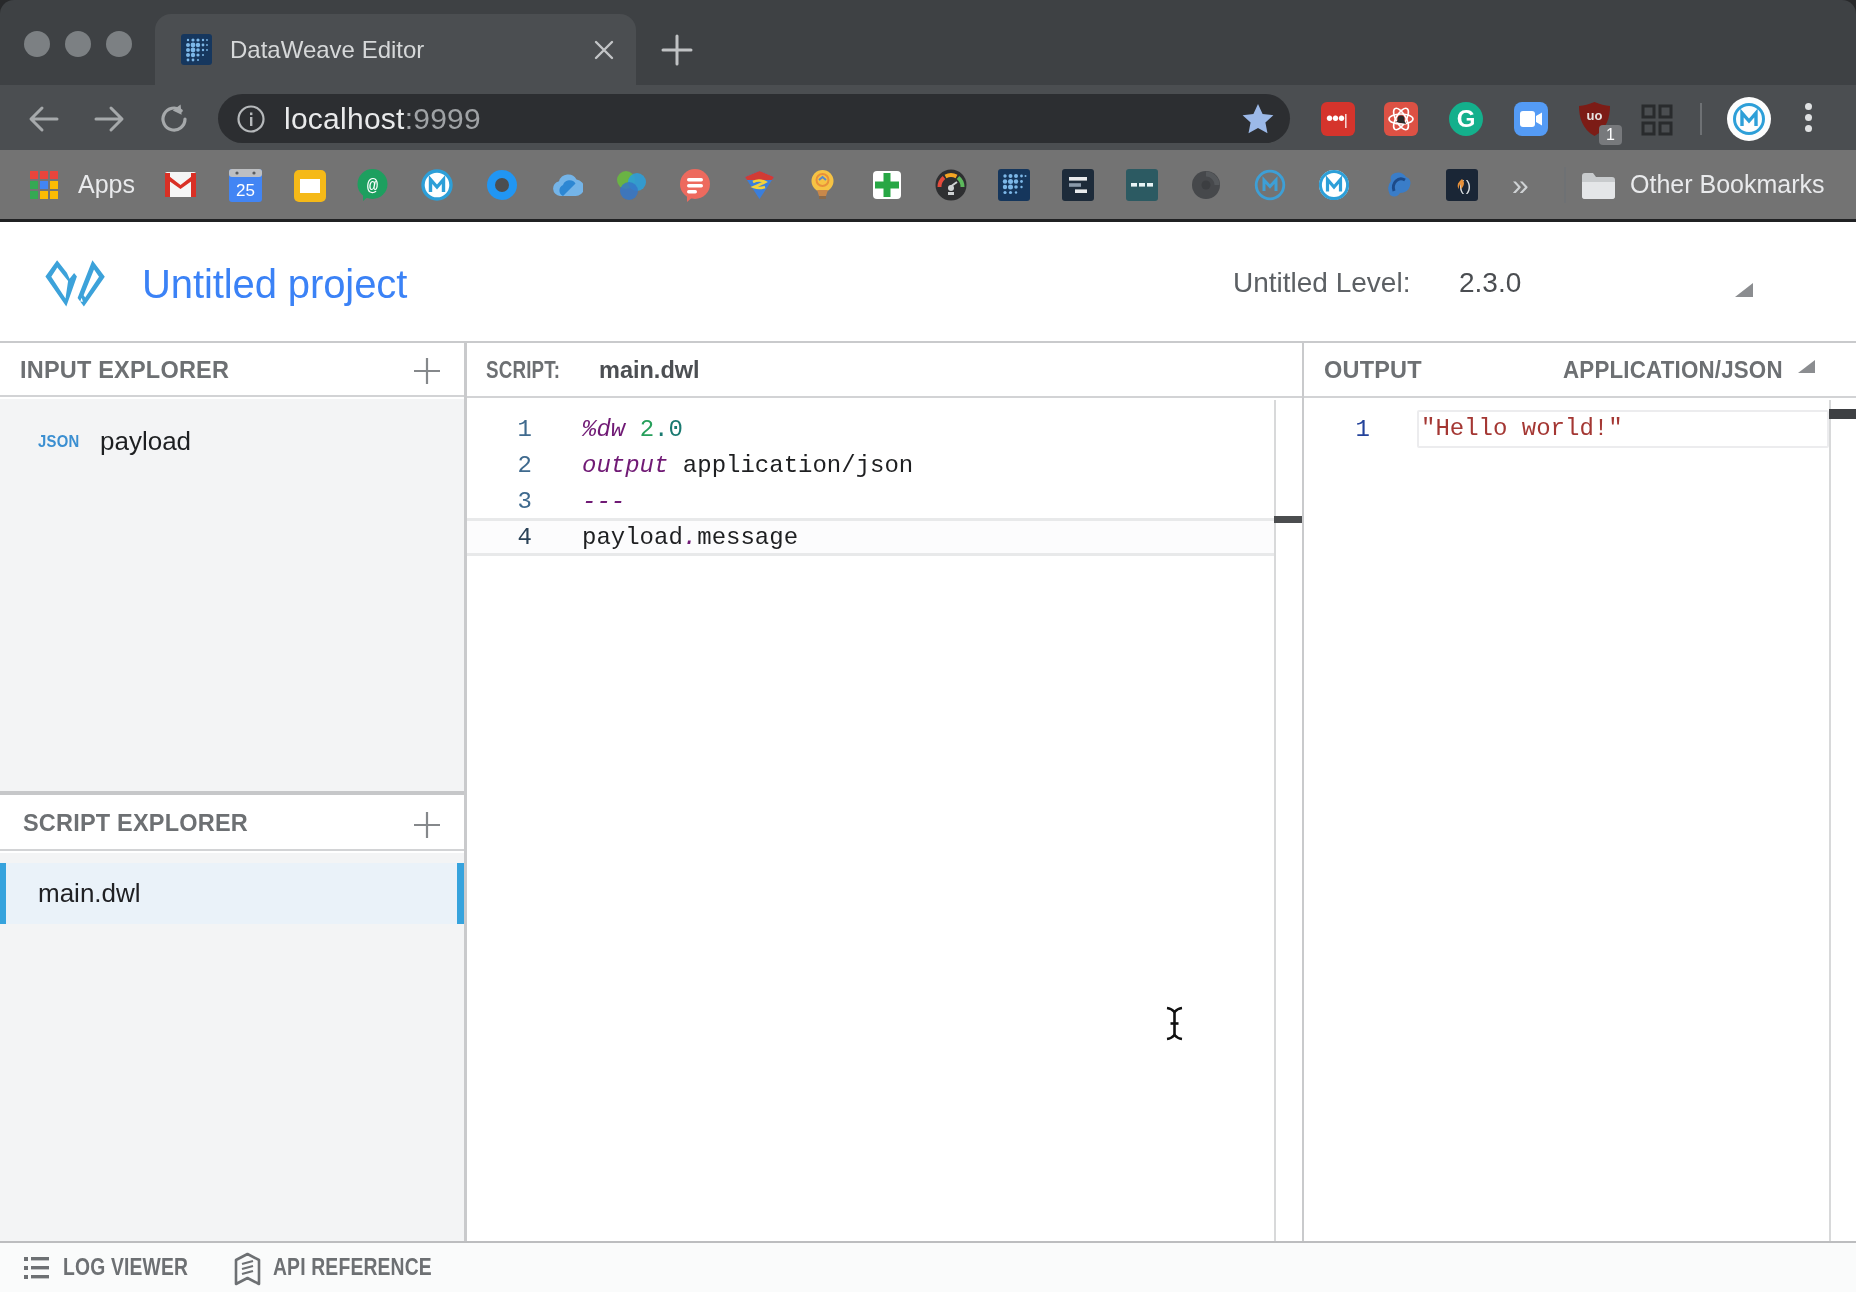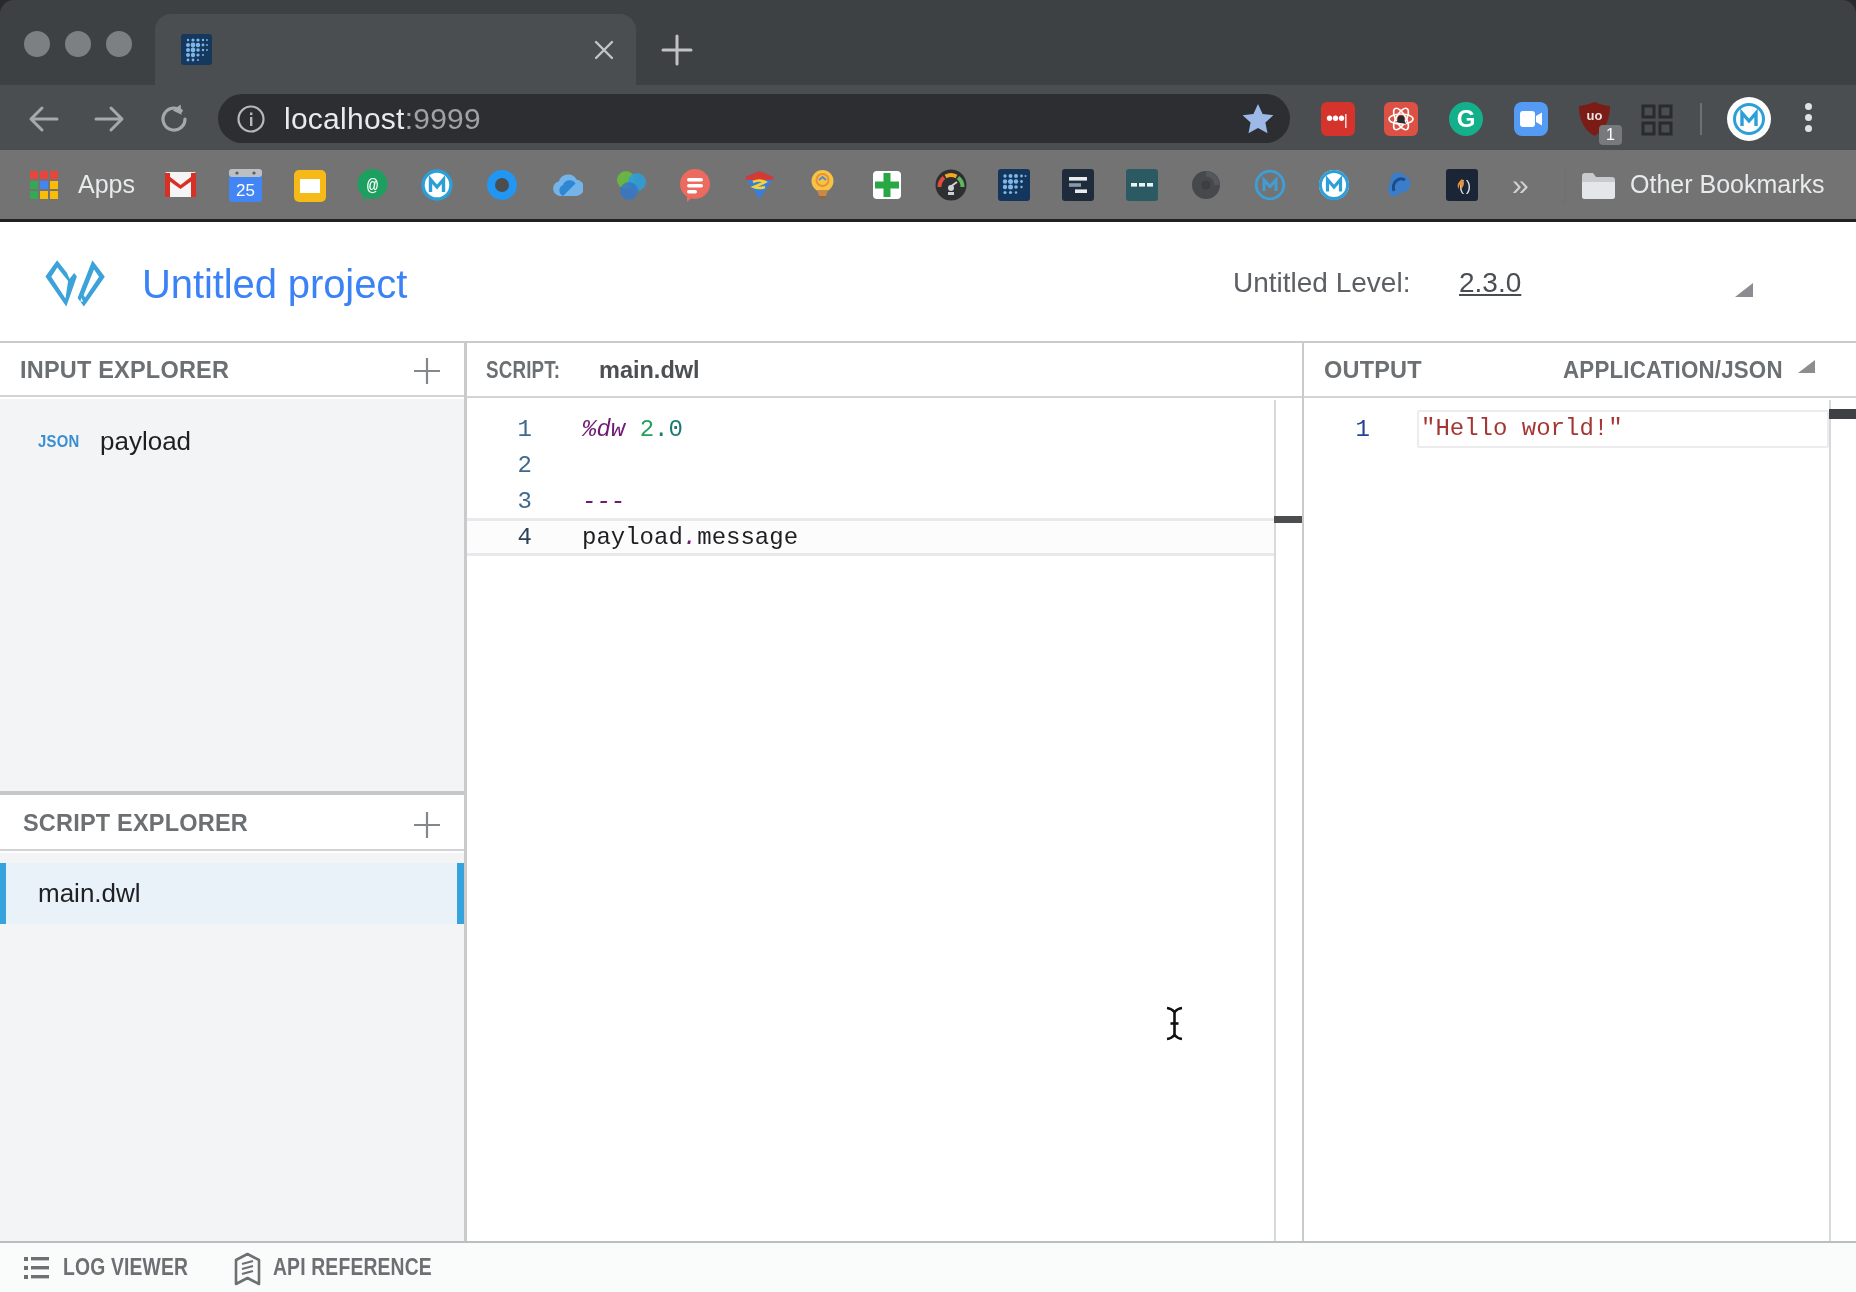--- a/index.html
+++ b/index.html
@@ -25,21 +25,21 @@
   .urltext .dim { color:#9fa2a5; }
 
   .bmtext { position:absolute; top:0px; height:69px; line-height:69px; font-size:25px; color:#e9eaec; }
 
   
   #page { position:absolute; left:0; top:222px; width:1856px; height:1070px; background:#fff; }
   
 
   #title { position:absolute; left:142px; top:260px; height:48px; line-height:48px; font-size:40px; color:#3b82f6; letter-spacing:-0.1px; }
   #langlabel { position:absolute; left:1233px; top:264px; height:38px; line-height:38px; font-size:28px; color:#5c6064; }
-  #langval { position:absolute; left:1459px; top:264px; height:38px; line-height:38px; font-size:28px; color:#4a4d51;text-decoration:underline; }
+  #langval { position:absolute; left:1459px; top:264px; height:38px; line-height:38px; font-size:28px; color:#4a4d51; }
 
   .hline { position:absolute; background:#c9cacc; }
   .vline { position:absolute; background:#c9cacc; }
 
   .panelhead { position:absolute; background:#fff; }
   .phtext { font-weight:bold; color:#6d7073; font-size:23.5px; letter-spacing:0.2px; transform-origin:0 50%; }
 
   #leftcol1 { position:absolute; left:0; top:399px; width:464px; height:392px; background:#f3f4f5; }
   #leftcol2 { position:absolute; left:0; top:853px; width:464px; height:388px; background:#f3f4f5; }
   #selrow { position:absolute; left:0; top:863px; width:464px; height:61px; background:#eaf2f9; }
@@ -94,20 +94,21 @@
             <circle cx="26" cy="16" r="0.9"></circle>
             <circle cx="7" cy="21" r="2"></circle>
             <circle cx="12" cy="21" r="2.2"></circle>
             <circle cx="17" cy="21" r="1.6"></circle>
             <circle cx="22" cy="21" r="1"></circle>
             <circle cx="7" cy="26" r="1.4"></circle>
             <circle cx="12" cy="26" r="1.4"></circle>
             <circle cx="17" cy="26" r="1"></circle>
           </g>
         </svg>
+      <div id="tabtitle">DataWeave Editor</div>
       <svg class="abs" style="left:438px; top:25px;" width="22" height="22" viewBox="0 0 22 22">
           <path d="M3 3 L19 19 M19 3 L3 19" stroke="#c3c5c7" stroke-width="2.4" stroke-linecap="round"></path>
         </svg>
     </div>
     <svg id="plusbtn" width="44" height="44" viewBox="0 0 44 44">
         <path d="M22 8 L22 36 M8 22 L36 22" stroke="#c0c2c4" stroke-width="3" stroke-linecap="round"></path>
       </svg>
     <div id="toolbar">
       <div class="pill"></div>
       <div class="urltext">localhost<span class="dim">:9999</span></div>
@@ -364,20 +365,21 @@
   <div class="panelhead" style="left:467px; top:343px; width:835px; height:55px; border-bottom:2px solid #d2d3d5;"></div>
   <div class="abs phtext" style="left:486px; top:343px; height:55px; line-height:55px; transform:scaleX(0.80);">SCRIPT:</div>
   <div class="abs phtext" style="left:599px; top:343px; height:55px; line-height:55px; color:#4c4f53; letter-spacing:0;">main.dwl</div>
 
   <div id="activeline"></div>
   <div class="code gut abs" style="left:466px; top:412px; color:#3f6a8e;">1</div>
   <div class="code gut abs" style="left:466px; top:448px; color:#3f6a8e;">2</div>
   <div class="code gut abs" style="left:466px; top:484px; color:#3f6a8e;">3</div>
   <div class="code gut abs" style="left:466px; top:520px; color:#2b4257;">4</div>
   <div class="code abs" style="left:582px; top:412px;"><span class="kw">%dw</span> <span style="color:#27a05c;">2</span><span style="color:#1a7a71;">.0</span></div>
+  <div class="code abs" style="left:582px; top:448px;"><span class="kw">output</span> <span style="color:#1e1f21;">application/json</span></div>
   <div class="code abs" style="left:582px; top:484px;"><span class="kw">---</span></div>
   <div class="code abs" style="left:582px; top:520px;"><span style="color:#1e1f21;">payload</span><span class="kw">.</span><span style="color:#1e1f21;">message</span></div>
   <div id="sb1"></div>
   <div id="sb1t"></div>
 
   <div class="panelhead" style="left:1304px; top:343px; width:552px; height:55px; border-bottom:2px solid #d2d3d5;"></div>
   <div class="abs phtext" style="left:1324px; top:343px; height:55px; line-height:55px;">OUTPUT</div>
   <div class="abs phtext" style="left:1563px; top:343px; height:55px; line-height:55px; transform:scaleX(0.95);">APPLICATION/JSON</div>
   <svg class="abs" style="left:1798px; top:360px;" width="17" height="13" viewBox="0 0 17 13">
       <polygon points="17,0 17,13 0,13" fill="#8b8d90"></polygon>

